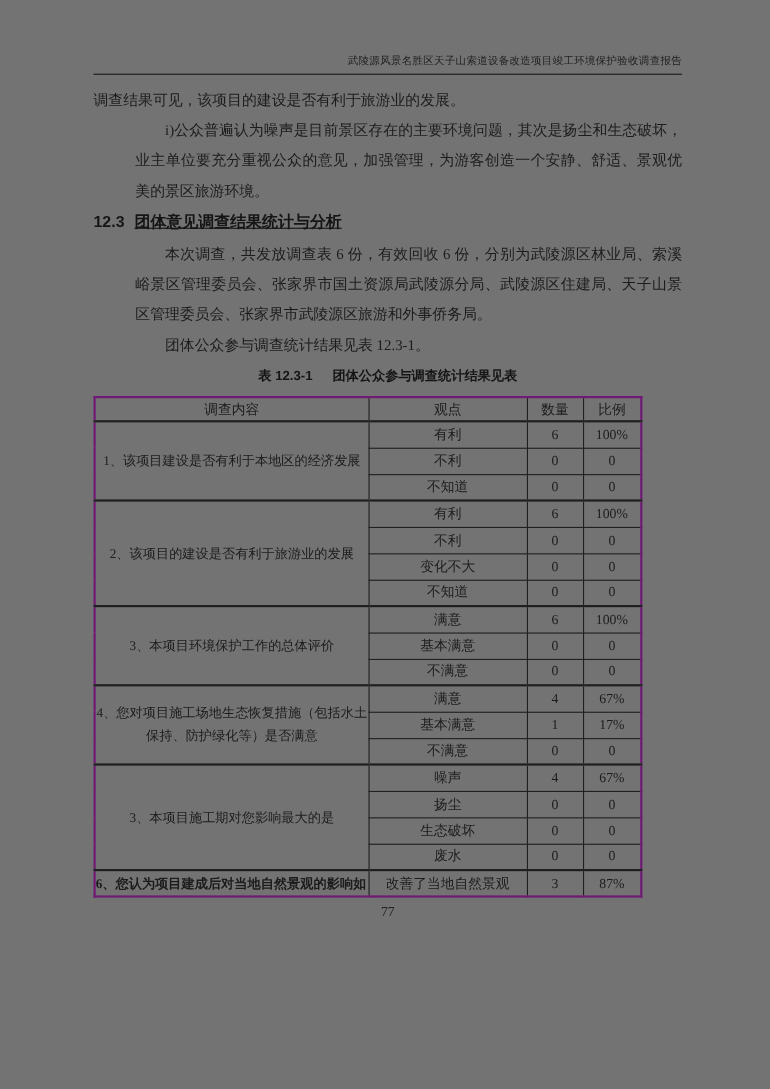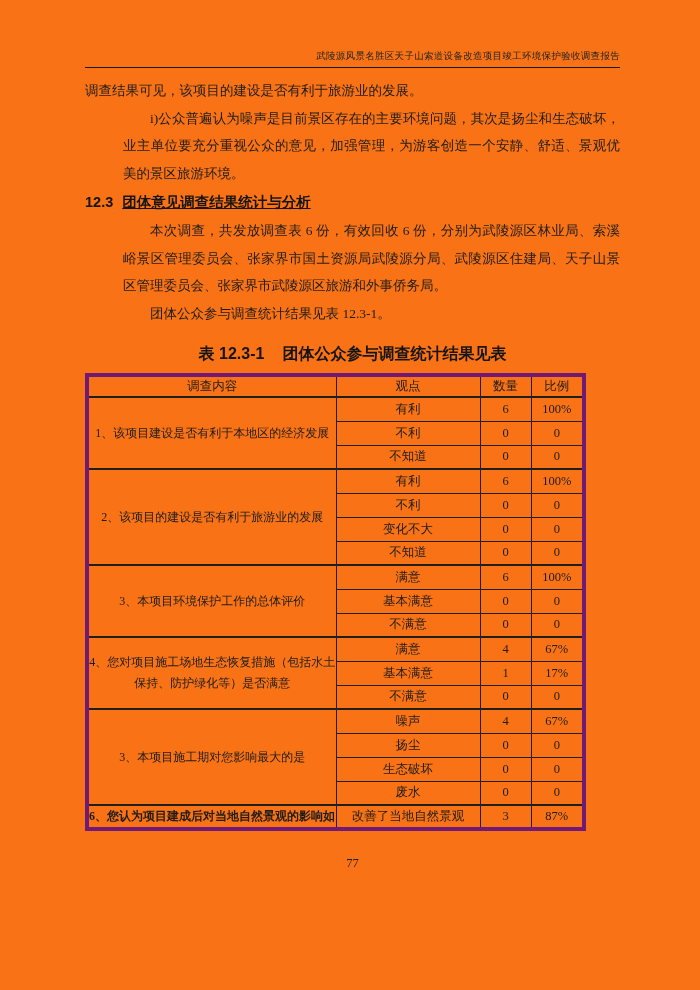--- a/index.html
+++ b/index.html
@@ -7,21 +7,21 @@
   body {
     width: 700px; height: 990px;
     background: #ffffff;
     font-family: "Liberation Serif", "DejaVu Serif", serif;
     color: #1c1c1c;
     overflow: hidden;
   }
   .page {
     position: relative;
     width: 700px; height: 990px;
-    background: #f97316;
+    background: #737373;
   }
   .content {
     position: absolute;
     left: 85px; top: 50px;
     width: 535px;
   }
   .running-header {
     text-align: right;
     font-size: 9.5px;
     letter-spacing: 0.3px;
@@ -41,37 +41,37 @@
   .section-heading {
     margin: 0;
     font-family: "Liberation Sans", "DejaVu Sans", sans-serif;
     font-weight: bold;
     font-size: 14.5px;
     line-height: 30px;
     color: #151515;
   }
   .section-heading .sec-title { margin-left: 9px; text-decoration: underline; }
   .table-caption {
-    margin-top: 16px;
+    margin-top: 3px;
     text-align: center;
     font-family: "Liberation Sans", "DejaVu Sans", sans-serif;
     font-weight: bold;
-    font-size: 16px;
+    font-size: 12px;
     line-height: 22px;
     color: #151515;
   }
   .table-caption .cap-title { margin-left: 18px; }
   table.survey {
     margin-top: 8px;
     border-collapse: collapse;
     table-layout: fixed;
     width: 497px;
     font-size: 12.5px;
     color: #1c1c1c;
-    border: 4px solid #701a75;
+    border: 2px solid #701a75;
     padding-left: 40px;
   }
   table.survey td {
     border: 1px solid #1f1f1f;
     text-align: center;
     vertical-align: middle;
     height: 24px;
     padding: 0 1px;
   }
   table.survey tr.head td {
@@ -84,21 +84,21 @@
     line-height: 21px;
     padding: 0;
   }
   table.survey td.q.clip {
     white-space: nowrap;
     overflow: hidden;
     text-align: left;
     font-weight: bold;
   }
   .page-number {
-    margin-top: 25px;
+    margin-top: 6px;
     text-align: center;
     font-size: 12.5px;
     color: #222;
   }
 </style>
 </head>
 <body>
 
 <div class="page">
   <div class="content">

